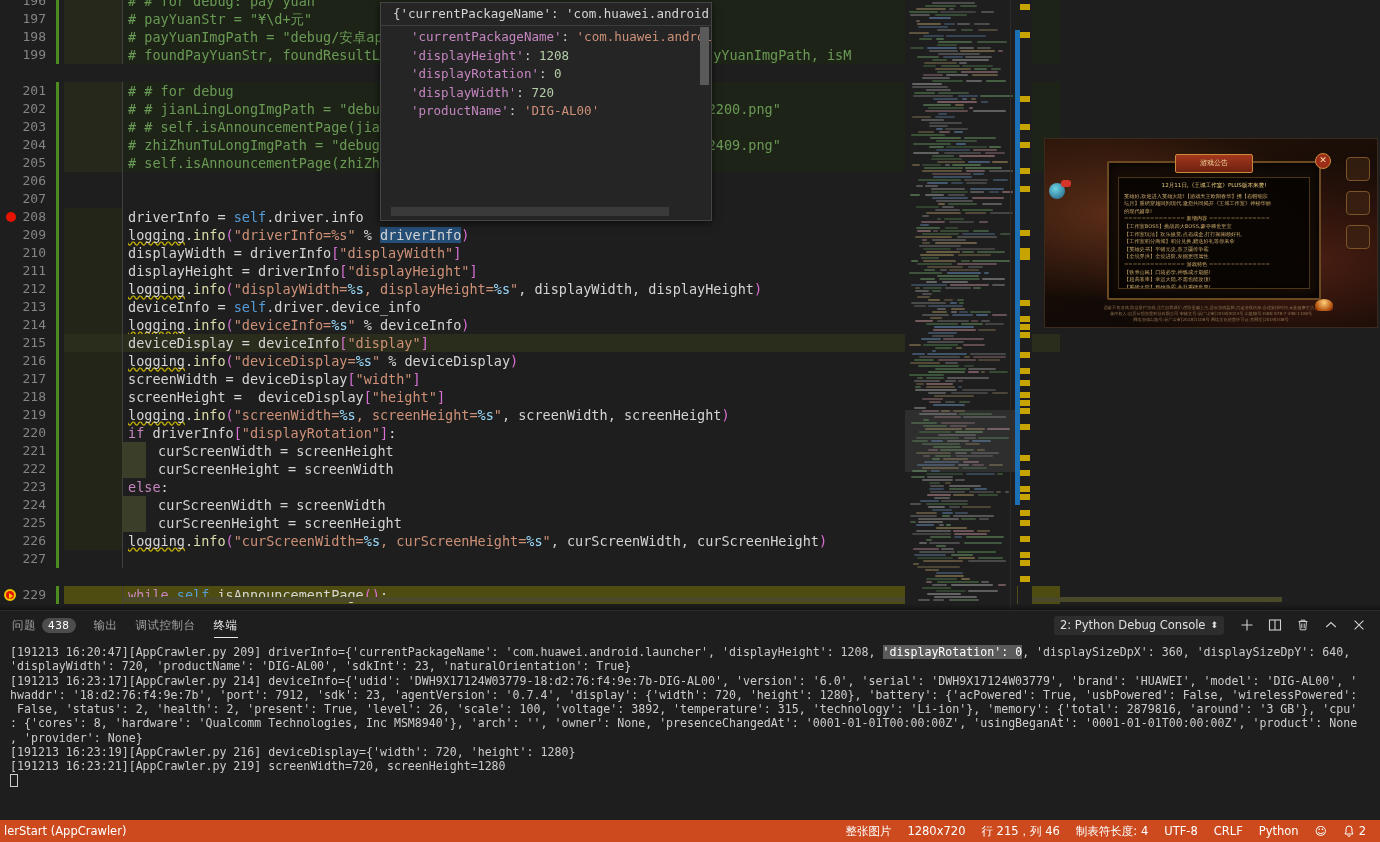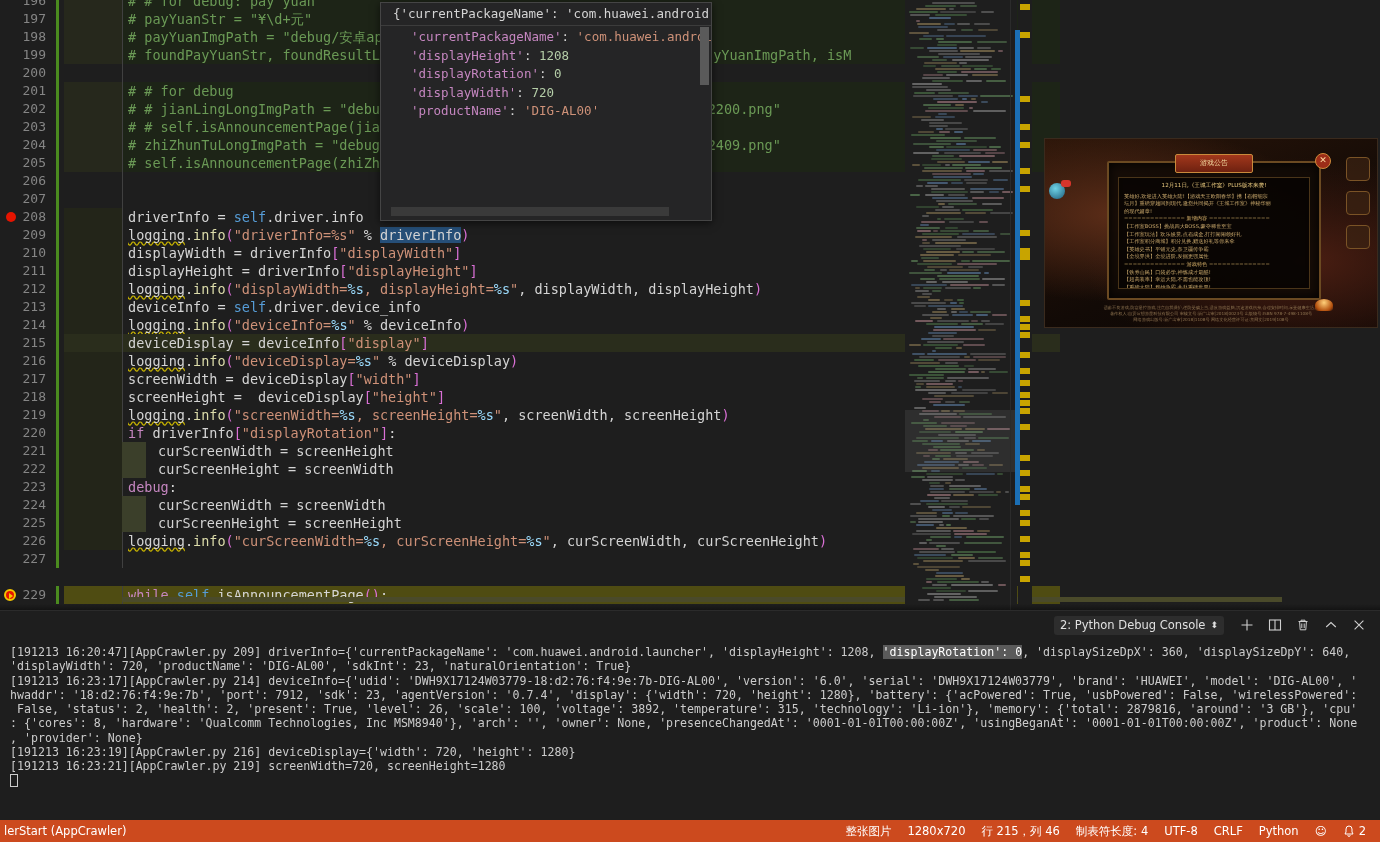--- a/index.html
+++ b/index.html
@@ -475,21 +475,20 @@
 <body>
 
 <div id="app">
 
   <div id="editor">
     <div id="code-area">
         <div class="code-line" style="top: -8px; position: absolute; left: 0px; right: 0px;"><div class="blk-dim" style="background: rgb(38, 40, 28);"></div><div class="blk-dim2" style="background: rgb(29, 36, 23);"></div><span class="ln">196</span><div class="gutter-bar"></div><div class="indent-guide" style="left: 122px;"></div><span class="code-text" style="left: 128px;"><span class="t-comment"># # for debug: pay yuan</span></span></div>
         <div class="code-line" style="top: 10px; position: absolute; left: 0px; right: 0px;"><div class="blk-dim" style="background: rgb(38, 40, 28);"></div><div class="blk-dim2" style="background: rgb(29, 36, 23);"></div><span class="ln">197</span><div class="gutter-bar"></div><div class="indent-guide" style="left: 122px;"></div><span class="code-text" style="left: 128px;"><span class="t-comment"># payYuanStr = "¥\d+元"</span></span></div>
         <div class="code-line" style="top: 28px; position: absolute; left: 0px; right: 0px;"><div class="blk-dim" style="background: rgb(38, 40, 28);"></div><div class="blk-dim2" style="background: rgb(29, 36, 23);"></div><span class="ln">198</span><div class="gutter-bar"></div><div class="indent-guide" style="left: 122px;"></div><span class="code-text" style="left: 128px;"><span class="t-comment"># payYuanImgPath = "debug/安卓app/GameName/payYuan_191212_172445.png"</span></span></div>
         <div class="code-line" style="top: 46px; position: absolute; left: 0px; right: 0px;"><div class="blk-dim" style="background: rgb(38, 40, 28);"></div><div class="blk-dim2" style="background: rgb(29, 36, 23);"></div><span class="ln">199</span><div class="gutter-bar"></div><div class="indent-guide" style="left: 122px;"></div><span class="code-text" style="left: 128px;"><span class="t-comment"># foundPayYuanStr, foundResultList, ocrResult = self.ocrCheck(imgPath=payYuanImgPath, isM</span></span></div>
-        <div class="code-line" style="top: 64px; position: absolute; left: 0px; right: 0px;"><span class="ln">200</span><div class="gutter-bar"></div><div class="indent-guide" style="left: 122px;"></div><span class="code-text" style="left: 68px;"></span></div>
         <div class="code-line" style="top: 82px; position: absolute; left: 0px; right: 0px;"><div class="blk-dim" style="background: rgb(38, 40, 28);"></div><div class="blk-dim2" style="background: rgb(29, 36, 23);"></div><span class="ln">201</span><div class="gutter-bar"></div><div class="indent-guide" style="left: 122px;"></div><span class="code-text" style="left: 128px;"><span class="t-comment"># # for debug</span></span></div>
         <div class="code-line" style="top: 100px; position: absolute; left: 0px; right: 0px;"><div class="blk-dim" style="background: rgb(38, 40, 28);"></div><div class="blk-dim2" style="background: rgb(29, 36, 23);"></div><span class="ln">202</span><div class="gutter-bar"></div><div class="indent-guide" style="left: 122px;"></div><span class="code-text" style="left: 128px;"><span class="t-comment"># # jianLingLongImgPath = "debug/安卓app/GameName/jianLingLong_191212_172200.png"</span></span></div>
         <div class="code-line" style="top: 118px; position: absolute; left: 0px; right: 0px;"><div class="blk-dim" style="background: rgb(38, 40, 28);"></div><div class="blk-dim2" style="background: rgb(29, 36, 23);"></div><span class="ln">203</span><div class="gutter-bar"></div><div class="indent-guide" style="left: 122px;"></div><span class="code-text" style="left: 128px;"><span class="t-comment"># # self.isAnnouncementPage(jianLingLongImgPath)</span></span></div>
         <div class="code-line" style="top: 136px; position: absolute; left: 0px; right: 0px;"><div class="blk-dim" style="background: rgb(38, 40, 28);"></div><div class="blk-dim2" style="background: rgb(29, 36, 23);"></div><span class="ln">204</span><div class="gutter-bar"></div><div class="indent-guide" style="left: 122px;"></div><span class="code-text" style="left: 128px;"><span class="t-comment"># zhiZhunTuLongImgPath = "debug/安卓app/GameName/zhiZhunTuLong_191213_142409.png"</span></span></div>
         <div class="code-line" style="top: 154px; position: absolute; left: 0px; right: 0px;"><div class="blk-dim" style="background: rgb(38, 40, 28);"></div><div class="blk-dim2" style="background: rgb(29, 36, 23);"></div><span class="ln">205</span><div class="gutter-bar"></div><div class="indent-guide" style="left: 122px;"></div><span class="code-text" style="left: 128px;"><span class="t-comment"># self.isAnnouncementPage(zhiZhunTuLongImgPath)</span></span></div>
         <div class="code-line" style="top: 172px; position: absolute; left: 0px; right: 0px;"><span class="ln">206</span><div class="gutter-bar"></div><div class="indent-guide" style="left: 122px;"></div><span class="code-text" style="left: 68px;"></span></div>
         <div class="code-line" style="top: 190px; position: absolute; left: 0px; right: 0px;"><span class="ln">207</span><div class="gutter-bar"></div><div class="indent-guide" style="left: 122px;"></div><span class="code-text" style="left: 68px;"></span></div>
         <div class="code-line" style="top: 208px; position: absolute; left: 0px; right: 0px;"><div class="blk-dim" style="background: rgb(35, 37, 25);"></div><div class="bp"></div><span class="ln">208</span><div class="gutter-bar"></div><div class="indent-guide" style="left: 122px;"></div><span class="code-text" style="left: 128px;"><span class="t-plain">driverInfo = </span><span class="t-self">self</span><span class="t-plain">.driver.info</span></span></div>
         <div class="code-line" style="top: 226px; position: absolute; left: 0px; right: 0px;"><div class="blk-dim" style="background: rgb(35, 37, 25);"></div><span class="ln">209</span><div class="gutter-bar"></div><div class="indent-guide" style="left: 122px;"></div><span class="code-text" style="left: 128px;"><span class="t-plain squiggle">logging</span><span class="t-plain">.</span><span class="t-fn">info</span><span class="t-bracket">(</span><span class="t-str">"driverInfo=%s"</span><span class="t-plain"> % </span><span class="t-plain sel-box">driverInfo</span><span class="t-bracket">)</span></span></div>
         <div class="code-line" style="top: 244px; position: absolute; left: 0px; right: 0px;"><div class="blk-dim" style="background: rgb(35, 37, 25);"></div><span class="ln">210</span><div class="gutter-bar"></div><div class="indent-guide" style="left: 122px;"></div><span class="code-text" style="left: 128px;"><span class="t-plain">displayWidth = driverInfo</span><span class="t-bracket">[</span><span class="t-str">"displayWidth"</span><span class="t-bracket">]</span></span></div>
@@ -498,21 +497,21 @@
         <div class="code-line" style="top: 298px; position: absolute; left: 0px; right: 0px;"><div class="blk-dim" style="background: rgb(35, 37, 25);"></div><span class="ln">213</span><div class="gutter-bar"></div><div class="indent-guide" style="left: 122px;"></div><span class="code-text" style="left: 128px;"><span class="t-plain">deviceInfo = </span><span class="t-self">self</span><span class="t-plain">.driver.device_info</span></span></div>
         <div class="code-line" style="top: 316px; position: absolute; left: 0px; right: 0px;"><div class="blk-dim" style="background: rgb(35, 37, 25);"></div><span class="ln">214</span><div class="gutter-bar"></div><div class="indent-guide" style="left: 122px;"></div><span class="code-text" style="left: 128px;"><span class="t-plain squiggle">logging</span><span class="t-plain">.</span><span class="t-fn">info</span><span class="t-bracket">(</span><span class="t-str">"deviceInfo=</span><span class="t-var">%s</span><span class="t-str">"</span><span class="t-plain"> % deviceInfo</span><span class="t-bracket">)</span></span></div>
         <div class="code-line" style="top: 334px; position: absolute; left: 0px; right: 0px;"><div class="line-hl-sel"></div><span class="ln">215</span><div class="gutter-bar"></div><div class="indent-guide" style="left: 122px;"></div><span class="code-text" style="left: 128px;"><span class="t-plain">deviceDisplay = deviceInfo</span><span class="t-bracket">[</span><span class="t-str">"display"</span><span class="t-bracket">]</span></span></div>
         <div class="code-line" style="top: 352px; position: absolute; left: 0px; right: 0px;"><div class="blk-dim" style="background: rgb(35, 37, 25);"></div><span class="ln">216</span><div class="gutter-bar"></div><div class="indent-guide" style="left: 122px;"></div><span class="code-text" style="left: 128px;"><span class="t-plain squiggle">logging</span><span class="t-plain">.</span><span class="t-fn">info</span><span class="t-bracket">(</span><span class="t-str">"deviceDisplay=</span><span class="t-var">%s</span><span class="t-str">"</span><span class="t-plain"> % deviceDisplay</span><span class="t-bracket">)</span></span></div>
         <div class="code-line" style="top: 370px; position: absolute; left: 0px; right: 0px;"><div class="blk-dim" style="background: rgb(35, 37, 25);"></div><span class="ln">217</span><div class="gutter-bar"></div><div class="indent-guide" style="left: 122px;"></div><span class="code-text" style="left: 128px;"><span class="t-plain">screenWidth = deviceDisplay</span><span class="t-bracket">[</span><span class="t-str">"width"</span><span class="t-bracket">]</span></span></div>
         <div class="code-line" style="top: 388px; position: absolute; left: 0px; right: 0px;"><div class="blk-dim" style="background: rgb(35, 37, 25);"></div><span class="ln">218</span><div class="gutter-bar"></div><div class="indent-guide" style="left: 122px;"></div><span class="code-text" style="left: 128px;"><span class="t-plain">screenHeight =  deviceDisplay</span><span class="t-bracket">[</span><span class="t-str">"height"</span><span class="t-bracket">]</span></span></div>
         <div class="code-line" style="top: 406px; position: absolute; left: 0px; right: 0px;"><div class="blk-dim" style="background: rgb(35, 37, 25);"></div><span class="ln">219</span><div class="gutter-bar"></div><div class="indent-guide" style="left: 122px;"></div><span class="code-text" style="left: 128px;"><span class="t-plain squiggle">logging</span><span class="t-plain">.</span><span class="t-fn">info</span><span class="t-bracket">(</span><span class="t-str">"screenWidth=</span><span class="t-var">%s</span><span class="t-str">, screenHeight=</span><span class="t-var">%s</span><span class="t-str">"</span><span class="t-plain">, screenWidth, screenHeight</span><span class="t-bracket">)</span></span></div>
         <div class="code-line" style="top: 424px; position: absolute; left: 0px; right: 0px;"><div class="blk-dim" style="background: rgb(35, 37, 25);"></div><span class="ln">220</span><div class="gutter-bar"></div><div class="indent-guide" style="left: 122px;"></div><span class="code-text" style="left: 128px;"><span class="t-kw">if</span><span class="t-plain"> driverInfo</span><span class="t-bracket">[</span><span class="t-str">"displayRotation"</span><span class="t-bracket">]</span><span class="t-plain">:</span></span></div>
         <div class="code-line" style="top: 442px; position: absolute; left: 0px; right: 0px;"><div class="blk-dim" style="background: rgb(35, 37, 25);"></div><span class="ln">221</span><div class="gutter-bar"></div><div class="indent-guide" style="left: 122px;"></div><div class="indent-guide" style="left: 122px; background: rgb(59, 63, 42); width: 24px;"></div><span class="code-text" style="left: 158px;"><span class="t-plain">curScreenWidth = screenHeight</span></span></div>
         <div class="code-line" style="top: 460px; position: absolute; left: 0px; right: 0px;"><div class="blk-dim" style="background: rgb(35, 37, 25);"></div><span class="ln">222</span><div class="gutter-bar"></div><div class="indent-guide" style="left: 122px;"></div><div class="indent-guide" style="left: 122px; background: rgb(59, 63, 42); width: 24px;"></div><span class="code-text" style="left: 158px;"><span class="t-plain">curScreenHeight = screenWidth</span></span></div>
-        <div class="code-line" style="top: 478px; position: absolute; left: 0px; right: 0px;"><div class="blk-dim" style="background: rgb(35, 37, 25);"></div><span class="ln">223</span><div class="gutter-bar"></div><div class="indent-guide" style="left: 122px;"></div><span class="code-text" style="left: 128px;"><span class="t-kw">debug</span><span class="t-plain">:</span></span></div>
+        <div class="code-line" style="top: 478px; position: absolute; left: 0px; right: 0px;"><div class="blk-dim" style="background: rgb(35, 37, 25);"></div><span class="ln">223</span><div class="gutter-bar"></div><div class="indent-guide" style="left: 122px;"></div><span class="code-text" style="left: 128px;"><span class="t-kw">else</span><span class="t-plain">:</span></span></div>
         <div class="code-line" style="top: 496px; position: absolute; left: 0px; right: 0px;"><div class="blk-dim" style="background: rgb(35, 37, 25);"></div><span class="ln">224</span><div class="gutter-bar"></div><div class="indent-guide" style="left: 122px;"></div><div class="indent-guide" style="left: 122px; background: rgb(59, 63, 42); width: 24px;"></div><span class="code-text" style="left: 158px;"><span class="t-plain">curScreenWidth = screenWidth</span></span></div>
         <div class="code-line" style="top: 514px; position: absolute; left: 0px; right: 0px;"><div class="blk-dim" style="background: rgb(35, 37, 25);"></div><span class="ln">225</span><div class="gutter-bar"></div><div class="indent-guide" style="left: 122px;"></div><div class="indent-guide" style="left: 122px; background: rgb(59, 63, 42); width: 24px;"></div><span class="code-text" style="left: 158px;"><span class="t-plain">curScreenHeight = screenHeight</span></span></div>
         <div class="code-line" style="top: 532px; position: absolute; left: 0px; right: 0px;"><div class="blk-dim" style="background: rgb(35, 37, 25);"></div><span class="ln">226</span><div class="gutter-bar"></div><div class="indent-guide" style="left: 122px;"></div><span class="code-text" style="left: 128px;"><span class="t-plain squiggle">logging</span><span class="t-plain">.</span><span class="t-fn">info</span><span class="t-bracket">(</span><span class="t-str">"curScreenWidth=</span><span class="t-var">%s</span><span class="t-str">, curScreenHeight=</span><span class="t-var">%s</span><span class="t-str">"</span><span class="t-plain">, curScreenWidth, curScreenHeight</span><span class="t-bracket">)</span></span></div>
         <div class="code-line" style="top: 550px; position: absolute; left: 0px; right: 0px;"><span class="ln">227</span><div class="gutter-bar"></div><div class="indent-guide" style="left: 122px;"></div><span class="code-text" style="left: 68px;"></span></div>
         <div class="code-line" style="top: 586px; position: absolute; left: 0px; right: 0px;"><div class="line-hl-current"></div><div class="bp-cur"></div><span class="ln">229</span><div class="gutter-bar"></div><div class="indent-guide" style="left: 122px;"></div><span class="code-text" style="left: 128px;"><span class="t-kw">while</span><span class="t-plain"> </span><span class="t-self">self</span><span class="t-plain">.isAnnouncementPage</span><span class="t-bracket">()</span><span class="t-plain">:</span></span></div>
       </div>
 
     <div id="hscroll-editor"></div>
 
     <div id="minimap">
@@ -1038,20 +1037,35 @@
           <div>适龄不良游戏,防塞是控游戏,注意自我保护,谨防受骗上当,适度游戏益脑,沉迷游戏伤身,合理安排时间,享受健康生活。</div>
           <div>著作权人:自贡谊想游星科技有限公司 审核文号:新广出审[2018]0023号 出版物号:ISBN 978-7-498-1108号</div>
           <div>网络游戏出版号:新广出审[2018]1108号 网络文化经营许可证:京网文[2019]108号</div>
         </div>
     </div>
   </div>
 
   <div id="panel-shadow"></div>
 
   <div id="panel">
+    <div id="panel-tabs">
+        <div class="ptab">
+          <span>问题</span>
+          <span class="badge">438</span>
+        </div>
+        <div class="ptab">
+          <span>输出</span>
+        </div>
+        <div class="ptab">
+          <span>调试控制台</span>
+        </div>
+        <div class="ptab active">
+          <span>终端</span>
+        </div>
+      </div>
     <div id="panel-actions">
       <div id="term-select">
         <span>2: Python Debug Console</span>
         <span style="font-size:9px;line-height:9px;">⬍</span>
       </div>
       <div class="pa-btn">
         <svg width="14" height="14" viewBox="0 0 14 14">
             <path d="M7 1.5v11M1.5 7h11" stroke="#cfcfcf" stroke-width="1.1" fill="none"></path>
           </svg>
       </div>

